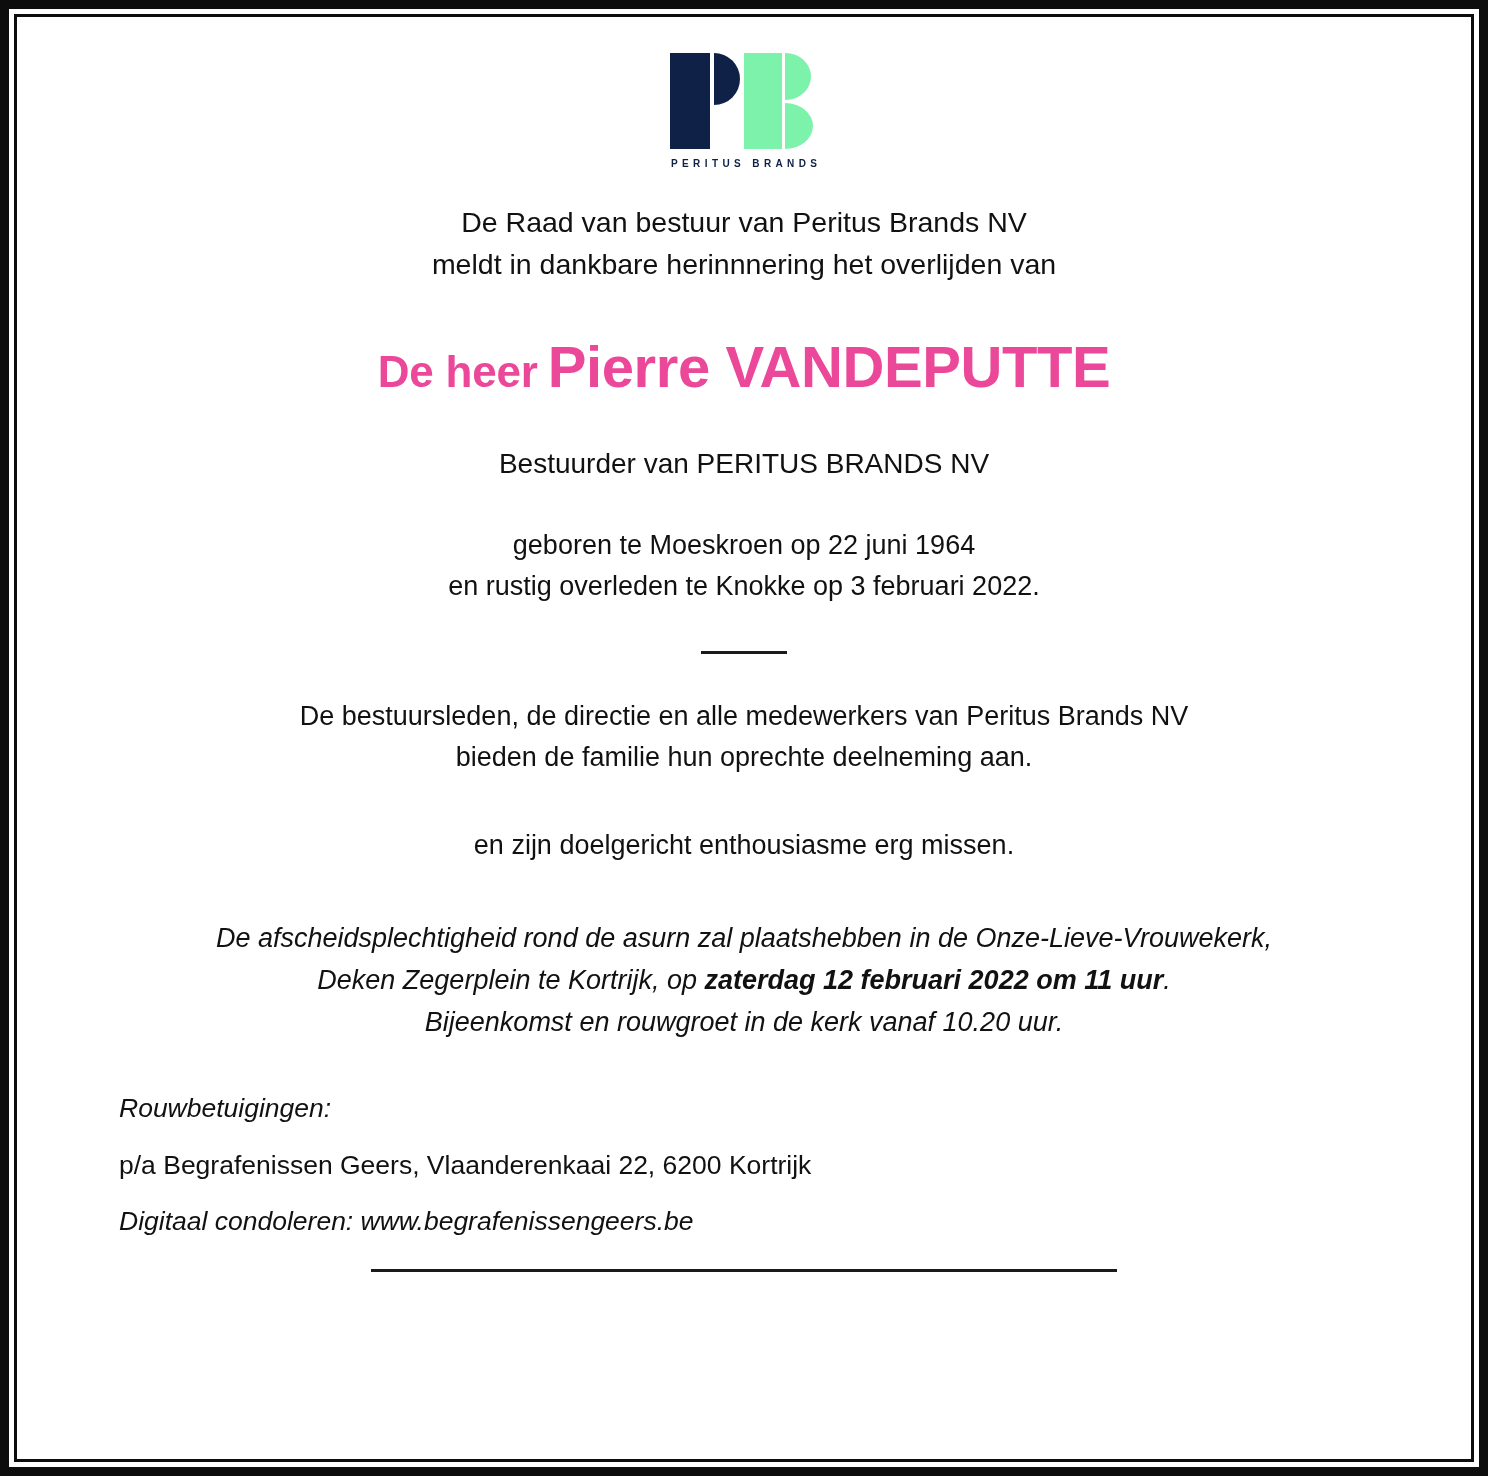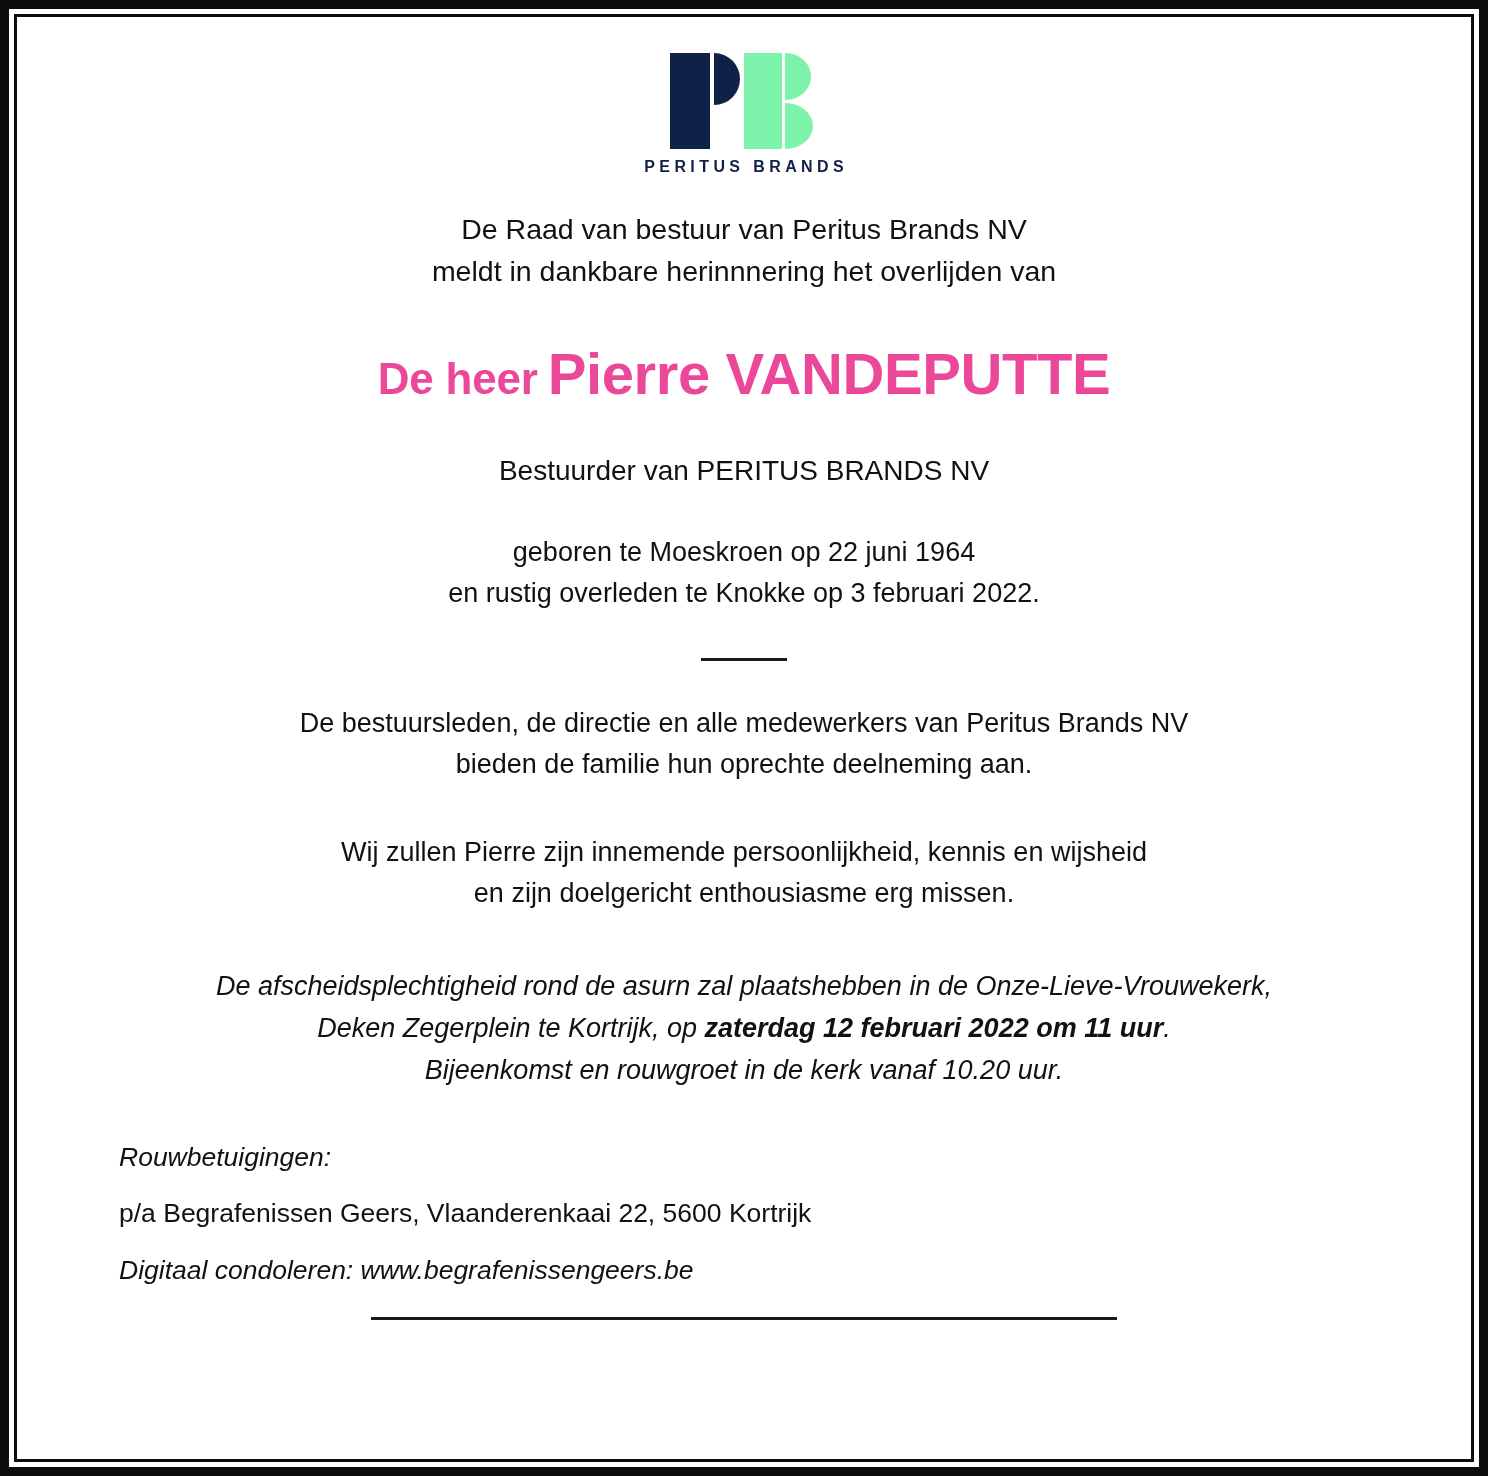--- a/index.html
+++ b/index.html
@@ -98,21 +98,21 @@
   .lm-b-bowl-bot {
     position: absolute;
     left: 115px; top: 50px;
     width: 28px; height: 46px;
     background: #7df2ab;
     border-top-right-radius: 28px 23px;
     border-bottom-right-radius: 28px 23px;
   }
   .logo-wordmark {
     margin-top: 9px;
-    font-size: 16px;
+    font-size: 10px;
     font-weight: 700;
     letter-spacing: 4.4px;
     color: #0f2147;
     text-align: center;
     text-indent: 4.4px;
   }
 
   
   .centered {
     text-align: center;
@@ -252,32 +252,31 @@
     </div>
 
     <div class="divider-rule"></div>
 
     <div class="para centered">
       <span class="ln">De bestuursleden, de directie en alle medewerkers van Peritus Brands NV</span>
       <span class="ln">bieden de familie hun oprechte deelneming aan.</span>
     </div>
 
     <div class="para para-2 centered">
-      <span class="ln">Wij zullen Pierre zijn innemende persoonlijkheid, kennis en wijsheid</span>
       <span class="ln">en zijn doelgericht enthousiasme erg missen.</span>
     </div>
 
     <div class="ceremony centered">
       <span class="ln">De afscheidsplechtigheid rond de asurn zal plaatshebben in de Onze-Lieve-Vrouwekerk,</span>
       <span class="ln"><span>Deken Zegerplein te Kortrijk, op </span><span class="strong">zaterdag 12 februari 2022 om 11 uur</span><span>.</span></span>
       <span class="ln">Bijeenkomst en rouwgroet in de kerk vanaf 10.20 uur.</span>
     </div>
 
     <div class="condolences">
       <span class="row cond-italic">Rouwbetuigingen:</span>
-      <span class="row">p/a Begrafenissen Geers, Vlaanderenkaai 22, 5600 Kortrijk</span>
+      <span class="row">p/a Begrafenissen Geers, Vlaanderenkaai 22, 6200 Kortrijk</span>
       <span class="row cond-italic">Digitaal condoleren: www.begrafenissengeers.be</span>
     </div>
 
     <div class="footer-rule"></div>
 
   </div>
 </div>
 
 </body></html>

